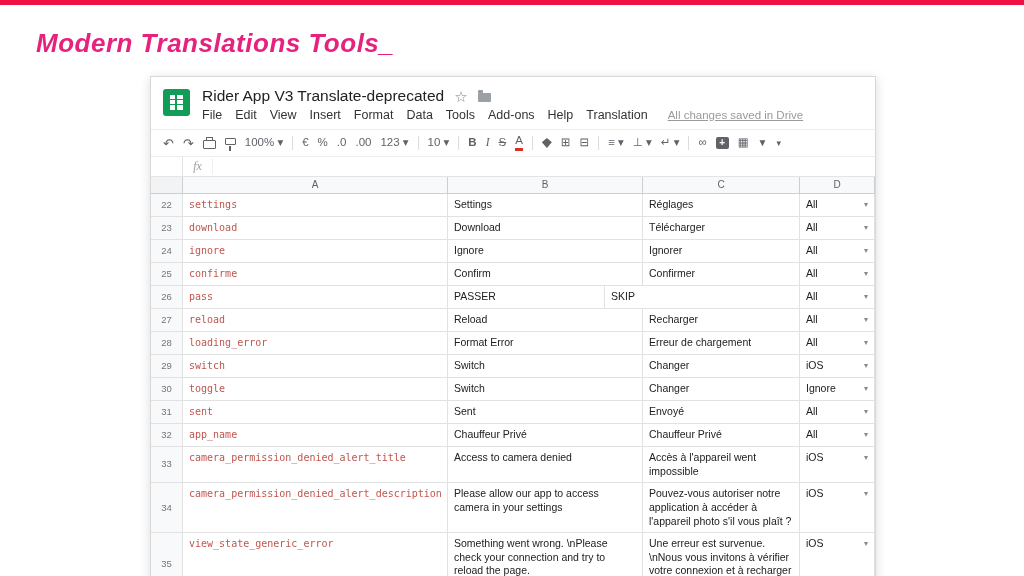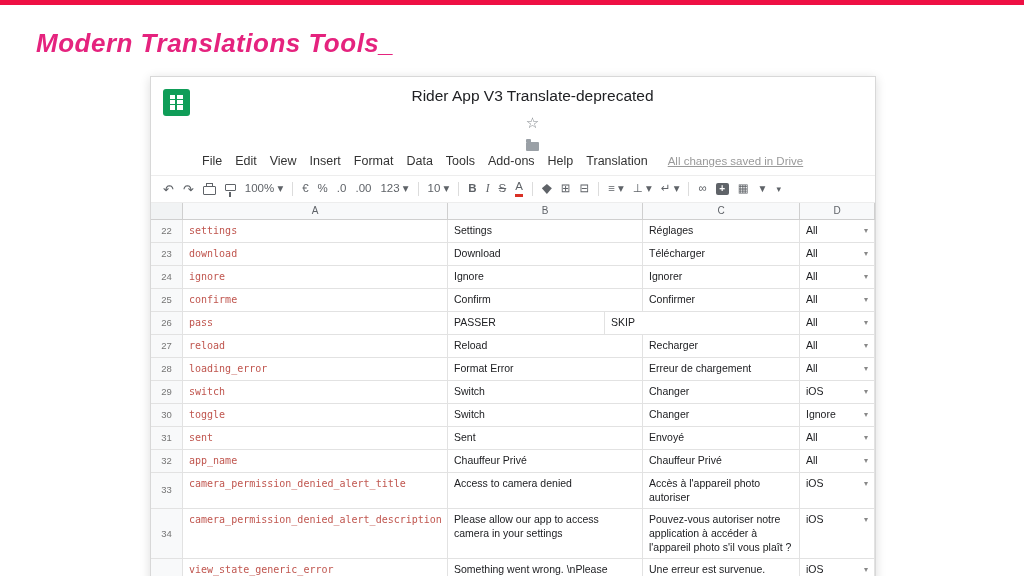--- a/index.html
+++ b/index.html
@@ -21,21 +21,21 @@
   .doc-header { display:flex; gap:12px; padding:10px 12px 0 12px; }
   .sheets-icon { width:27px; height:27px; margin-top:2px; border-radius:3px;
     background:var(--sheets-green,#0f9d58); display:flex; align-items:center; justify-content:center; flex:0 0 auto; }
   .sheets-icon .grid { width:13px; height:15px; background:#fff;
     background-image:
       linear-gradient(to right, transparent 5.5px, var(--sheets-green,#0f9d58) 5.5px, var(--sheets-green,#0f9d58) 7px, transparent 7px),
       linear-gradient(to bottom, transparent 4px, var(--sheets-green,#0f9d58) 4px, var(--sheets-green,#0f9d58) 5.5px, transparent 5.5px),
       linear-gradient(to bottom, transparent 9px, var(--sheets-green,#0f9d58) 9px, var(--sheets-green,#0f9d58) 10.5px, transparent 10.5px); }
 
   .doc-meta { display:flex; flex-direction:column; gap:3px; flex:1; }
-  .title-row { display:flex; align-items:center; gap:10px;flex-direction:column; }
+  .title-row { display:flex; align-items:center; gap:10px; }
   .doc-title { font-size:15.5px; color:#202124; }
   .star-glyph { color:#80868b; font-size:15px; line-height:1; cursor:default; }
   .folder-glyph { width:13px; height:9px; background:#9aa0a6; border-radius:1px; position:relative; margin-top:2px; }
   .folder-glyph::before { content:""; position:absolute; top:-3px; left:0; width:5px; height:3px;
     background:#9aa0a6; border-radius:1px 1px 0 0; }
 
   .menu-row { display:flex; align-items:center; }
   .menus { display:flex; align-items:center; gap:13px;text-align:center; }
   .menu-item { font-size:12.5px; color:#333; cursor:pointer; }
   .save-status { margin-left:20px; font-size:11.5px; color:#9a9a9a; text-decoration:underline; cursor:pointer; }
@@ -157,20 +157,25 @@
       <span class="tb-item" data-name="vertical-align-icon">⊥ ▾</span>
       <span class="tb-item" data-name="text-wrap-icon">↵ ▾</span>
       <span class="tb-item" data-name="separator"></span>
       <span class="tb-item" data-name="insert-link-icon">∞</span>
       <span class="tb-item" data-name="insert-image-icon">+</span>
       <span class="tb-item" data-name="insert-chart-icon">▦</span>
       <span class="tb-item" data-name="filter-icon">▼</span>
       <span class="tb-item" data-name="more-toolbar-icon">▾</span>
   </div>
 
+  <div class="formula-bar" data-name="formula-bar">
+    <div class="name-box" data-name="name-box"></div>
+    <div class="fx-label" data-name="fx-label">fx</div>
+    <input class="formula-input" data-name="formula-input" value="" style="">
+  </div>
 
   <div class="cols" data-name="column-header-row">
     <div class="corner" data-name="select-all-corner"></div>
     <div class="col-h" data-name="column-header">A</div>
       <div class="col-h" data-name="column-header">B</div>
       <div class="col-h" data-name="column-header">C</div>
       <div class="col-h" data-name="column-header">D</div>
   </div>
 
   <div class="rows-body" data-name="sheet-rows">
@@ -248,21 +253,21 @@
         <div class="c num" data-name="row-number">32</div>
         <div class="c key" data-name="cell-key">app_name</div>
         <div class="c en" data-name="cell-english">Chauffeur Privé</div>
         <div class="c fr" data-name="cell-french">Chauffeur Privé</div>
         <div class="c plat" data-name="cell-platform-dropdown">All</div>
       </div>
       <div class="row" data-name="table-row">
         <div class="c num" data-name="row-number">33</div>
         <div class="c key" data-name="cell-key">camera_permission_denied_alert_title</div>
         <div class="c en" data-name="cell-english">Access to camera denied</div>
-        <div class="c fr" data-name="cell-french">Accès à l'appareil photo autoriser</div>
+        <div class="c fr" data-name="cell-french">Accès à l'appareil went impossible</div>
         <div class="c plat" data-name="cell-platform-dropdown">iOS</div>
       </div>
       <div class="row" data-name="table-row">
         <div class="c num" data-name="row-number">34</div>
         <div class="c key" data-name="cell-key">camera_permission_denied_alert_description</div>
         <div class="c en" data-name="cell-english">Please allow our app to access camera in your settings</div>
         <div class="c fr" data-name="cell-french">Pouvez-vous autoriser notre application à accéder à l'appareil photo s'il vous plaît ?</div>
         <div class="c plat" data-name="cell-platform-dropdown">iOS</div>
       </div>
       <div class="row" data-name="table-row">

